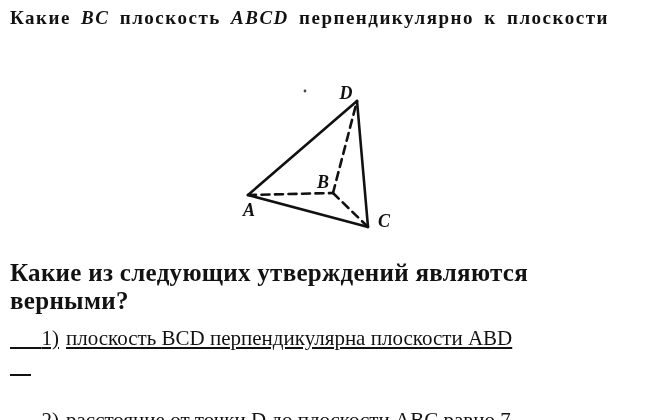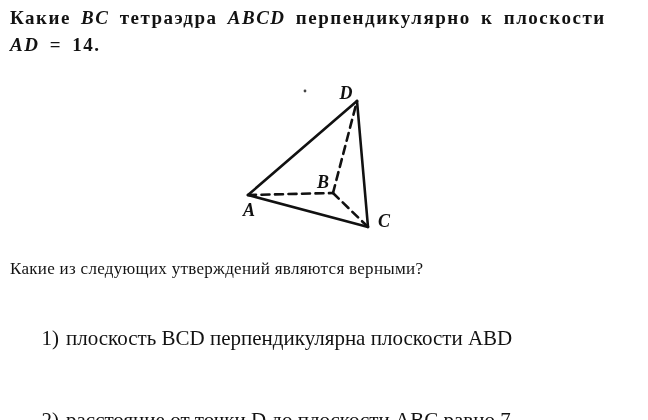--- a/index.html
+++ b/index.html
@@ -35,42 +35,41 @@
     font-size: 18px;
     font-style: italic;
     font-weight: bold;
     fill: #111111;
     text-anchor: middle;
   }
   .dot { fill: #444444; }
   .question {
     position: absolute;
     left: 10px; top: 259px;
-    font-size: 17px;
-    font-weight: normal;
+    font-size: 25px;
+    font-weight: bold;
     letter-spacing: 0.3px;
   }
   .statements {
     position: absolute;
     left: 10px; top: 297px;
     font-size: 21px;
     line-height: 27.5px;
     font-weight: normal;
   }
-  .stmt { white-space: pre-wrap; }
+  .stmt { white-space: pre-wrap; text-decoration: underline; }
   .num { margin-right: 7px; }
 </style>
 </head>
 <body>
 
 <div>
 
   <div class="problem">
-    <div class="pline"><span class="seg-n">Какие </span><span class="seg-i">BC</span><span class="seg-n"> тетраэдра </span><span class="seg-i">ABCD</span><span class="seg-n"> перпендикулярно к плоскости</span></div>
-    <div class="pline"><span class="seg-i">AD</span><span class="seg-n"> = 14.</span></div>
+    <div class="pline"><span class="seg-n">Какие </span><span class="seg-i">BC</span><span class="seg-n"> плоскость </span><span class="seg-i">ABCD</span><span class="seg-n"> перпендикулярно к плоскости</span></div>
   </div>
 
   <svg class="diagram" viewBox="0 0 190 155" xmlns="http://www.w3.org/2000/svg">
       <line x1="28" y1="110" x2="113" y2="108" class="edge dashed"></line>
       <line x1="113" y1="108" x2="137" y2="16" class="edge dashed"></line>
       <line x1="113" y1="108" x2="148" y2="142" class="edge dashed"></line>
       <line x1="28" y1="110" x2="137" y2="16" class="edge solid"></line>
       <line x1="137" y1="16" x2="148" y2="142" class="edge solid"></line>
       <line x1="28" y1="110" x2="148" y2="142" class="edge solid"></line>
       <text x="126" y="14" class="vlabel">D</text>

